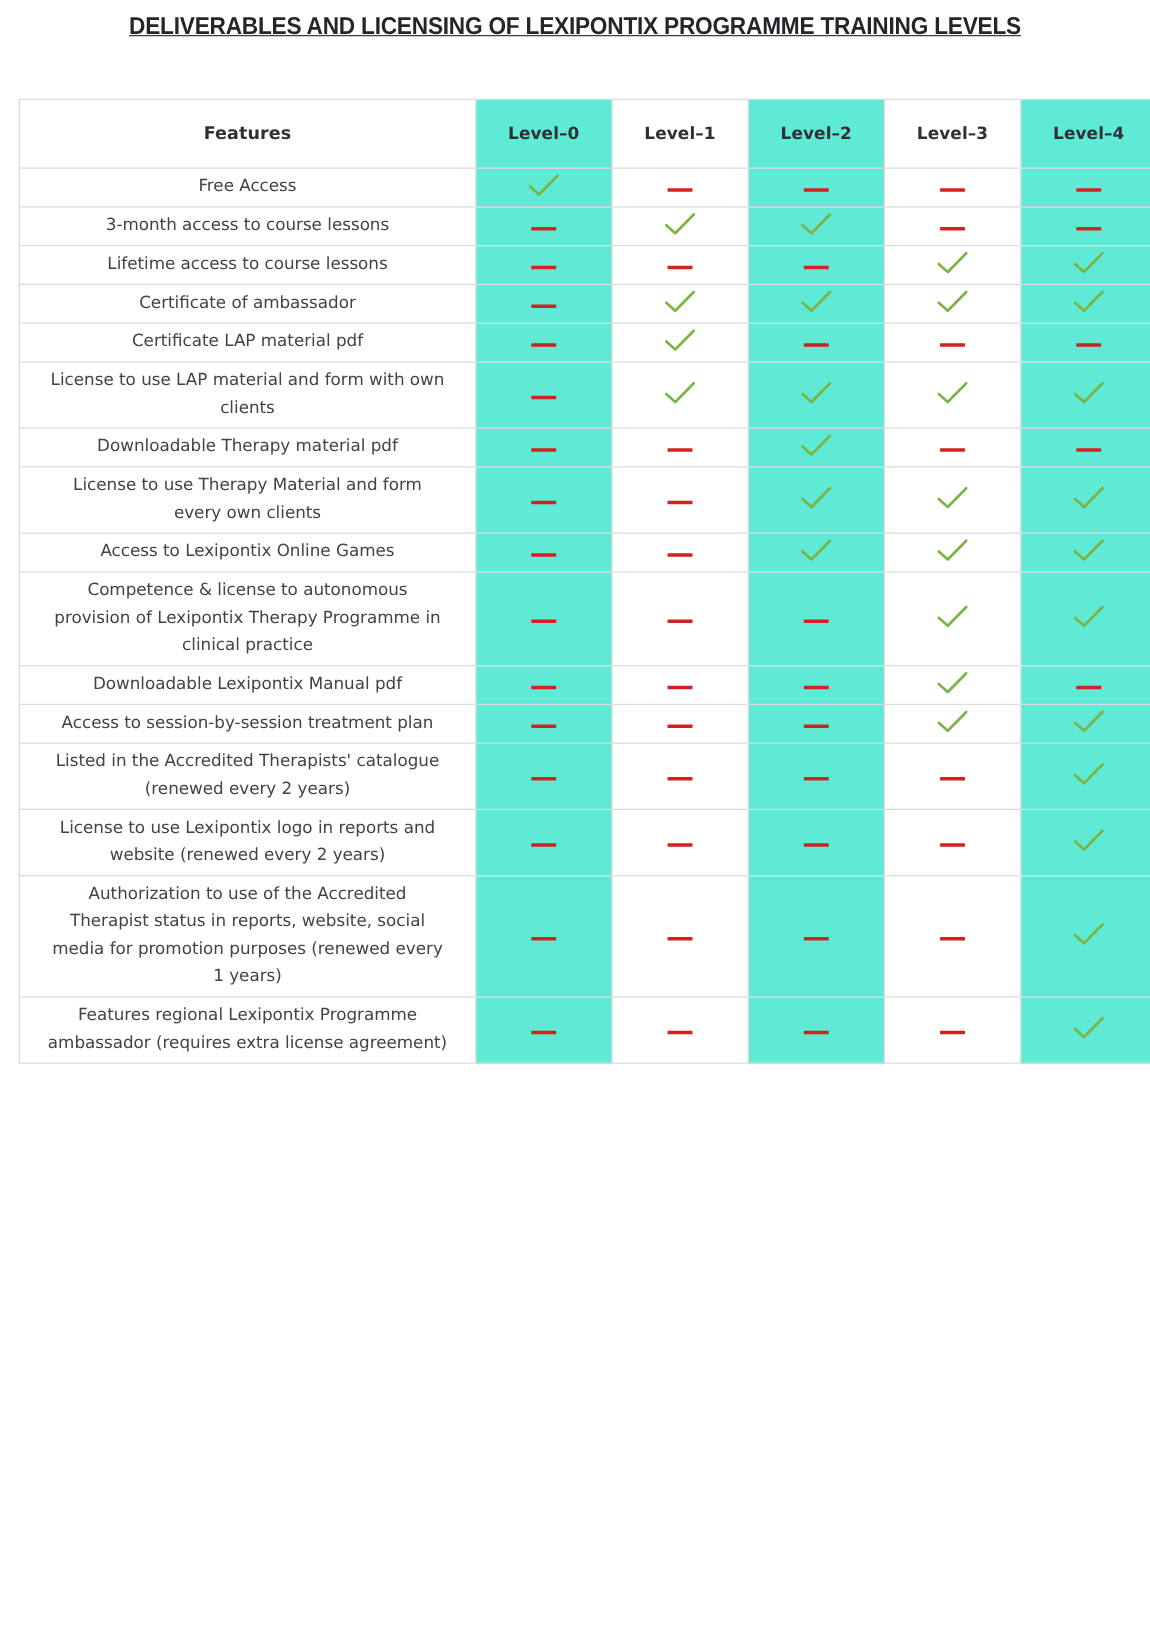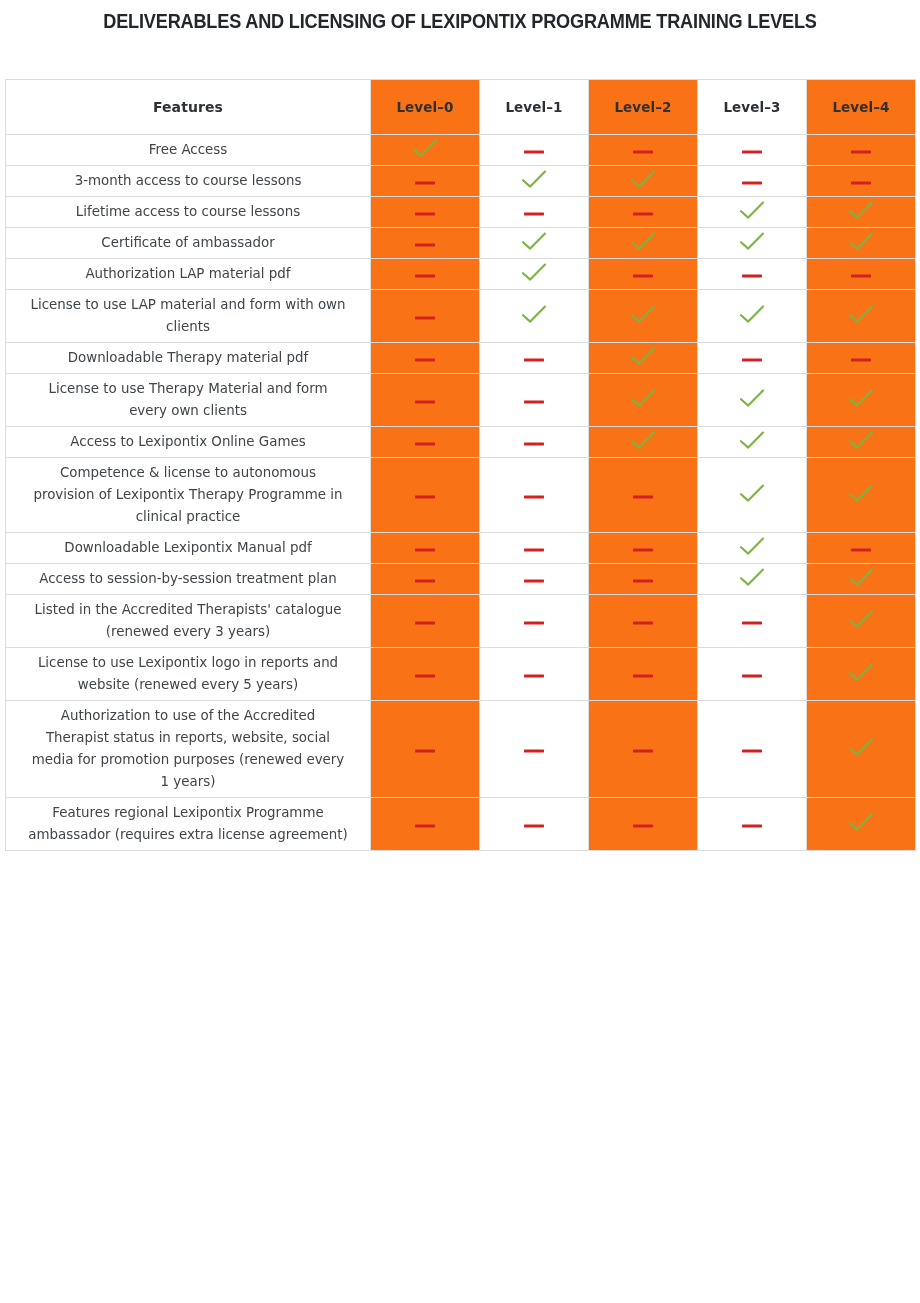--- a/index.html
+++ b/index.html
@@ -14,40 +14,41 @@
     height: 1303px;
     font-family: "DejaVu Sans", "Liberation Sans", sans-serif;
     color: #3a3f44;
     overflow: hidden;
   }
 
   .page {
     width: 920px;
     height: 1303px;
     position: relative;
+    text-decoration: underline;
   }
 
   .page-title {
     text-align: center;
     font-family: "Liberation Sans", "DejaVu Sans", sans-serif;
     font-size: 19.5px;
     font-weight: 700;
     letter-spacing: -0.2px;
     color: #23272b;
     margin: 0;
     padding: 8px 10px 0 10px;
     line-height: 26px;
     transform: scaleX(0.93);
     transform-origin: center top;
     white-space: nowrap;
   }
 
   .table-wrap {
     position: absolute;
-    left: 5px;
+    left: 15px;
     top: 79px;
     width: 824px;
   }
 
   table.matrix {
     width: 910px;
     border-collapse: collapse;
     table-layout: fixed;
     border: 1px solid #d8d8d8;
   }
@@ -82,21 +83,21 @@
     color: #3f4449;
     line-height: 22px;
     padding: 4px 22px;
   }
 
   tbody td.mark-cell {
     padding: 0;
   }
 
   
-  .col-shade { background: #f97316; }
+  .col-shade { background: #5eead4; }
   .col-plain { background: #ffffff; }
 
   .mark {
     display: inline-block;
     line-height: 0;
   }
 
   .mark svg { display: block; }
 
   
@@ -205,21 +206,21 @@
                   <path d="M2 11.2 L9.2 17.6 L24 2.6"></path>
                 </svg></span></td>
             <td class="mark-cell col-plain"><span class="mark"><svg class="check-icon" width="26" height="20" viewBox="0 0 26 20">
                   <path d="M2 11.2 L9.2 17.6 L24 2.6"></path>
                 </svg></span></td>
             <td class="mark-cell col-shade"><span class="mark"><svg class="check-icon" width="26" height="20" viewBox="0 0 26 20">
                   <path d="M2 11.2 L9.2 17.6 L24 2.6"></path>
                 </svg></span></td>
           </tr>
           <tr>
-            <td class="feature-cell col-plain">Authorization LAP material pdf</td>
+            <td class="feature-cell col-plain">Certificate LAP material pdf</td>
             <td class="mark-cell col-shade"><span class="mark"><svg class="dash-icon" width="22" height="8" viewBox="0 0 22 8">
                   <rect x="1" y="2.6" width="20" height="2.8" rx="0.6"></rect>
                 </svg></span></td>
             <td class="mark-cell col-plain"><span class="mark"><svg class="check-icon" width="26" height="20" viewBox="0 0 26 20">
                   <path d="M2 11.2 L9.2 17.6 L24 2.6"></path>
                 </svg></span></td>
             <td class="mark-cell col-shade"><span class="mark"><svg class="dash-icon" width="22" height="8" viewBox="0 0 22 8">
                   <rect x="1" y="2.6" width="20" height="2.8" rx="0.6"></rect>
                 </svg></span></td>
             <td class="mark-cell col-plain"><span class="mark"><svg class="dash-icon" width="22" height="8" viewBox="0 0 22 8">
@@ -349,39 +350,39 @@
                   <rect x="1" y="2.6" width="20" height="2.8" rx="0.6"></rect>
                 </svg></span></td>
             <td class="mark-cell col-plain"><span class="mark"><svg class="check-icon" width="26" height="20" viewBox="0 0 26 20">
                   <path d="M2 11.2 L9.2 17.6 L24 2.6"></path>
                 </svg></span></td>
             <td class="mark-cell col-shade"><span class="mark"><svg class="check-icon" width="26" height="20" viewBox="0 0 26 20">
                   <path d="M2 11.2 L9.2 17.6 L24 2.6"></path>
                 </svg></span></td>
           </tr>
           <tr>
-            <td class="feature-cell col-plain">Listed in the Accredited Therapists' catalogue (renewed every 3 years)</td>
-            <td class="mark-cell col-shade"><span class="mark"><svg class="dash-icon" width="22" height="8" viewBox="0 0 22 8">
-                  <rect x="1" y="2.6" width="20" height="2.8" rx="0.6"></rect>
-                </svg></span></td>
-            <td class="mark-cell col-plain"><span class="mark"><svg class="dash-icon" width="22" height="8" viewBox="0 0 22 8">
-                  <rect x="1" y="2.6" width="20" height="2.8" rx="0.6"></rect>
-                </svg></span></td>
-            <td class="mark-cell col-shade"><span class="mark"><svg class="dash-icon" width="22" height="8" viewBox="0 0 22 8">
-                  <rect x="1" y="2.6" width="20" height="2.8" rx="0.6"></rect>
-                </svg></span></td>
-            <td class="mark-cell col-plain"><span class="mark"><svg class="dash-icon" width="22" height="8" viewBox="0 0 22 8">
-                  <rect x="1" y="2.6" width="20" height="2.8" rx="0.6"></rect>
-                </svg></span></td>
-            <td class="mark-cell col-shade"><span class="mark"><svg class="check-icon" width="26" height="20" viewBox="0 0 26 20">
-                  <path d="M2 11.2 L9.2 17.6 L24 2.6"></path>
-                </svg></span></td>
-          </tr>
-          <tr>
-            <td class="feature-cell col-plain">License to use Lexipontix logo in reports and website (renewed every 5 years)</td>
+            <td class="feature-cell col-plain">Listed in the Accredited Therapists' catalogue (renewed every 2 years)</td>
+            <td class="mark-cell col-shade"><span class="mark"><svg class="dash-icon" width="22" height="8" viewBox="0 0 22 8">
+                  <rect x="1" y="2.6" width="20" height="2.8" rx="0.6"></rect>
+                </svg></span></td>
+            <td class="mark-cell col-plain"><span class="mark"><svg class="dash-icon" width="22" height="8" viewBox="0 0 22 8">
+                  <rect x="1" y="2.6" width="20" height="2.8" rx="0.6"></rect>
+                </svg></span></td>
+            <td class="mark-cell col-shade"><span class="mark"><svg class="dash-icon" width="22" height="8" viewBox="0 0 22 8">
+                  <rect x="1" y="2.6" width="20" height="2.8" rx="0.6"></rect>
+                </svg></span></td>
+            <td class="mark-cell col-plain"><span class="mark"><svg class="dash-icon" width="22" height="8" viewBox="0 0 22 8">
+                  <rect x="1" y="2.6" width="20" height="2.8" rx="0.6"></rect>
+                </svg></span></td>
+            <td class="mark-cell col-shade"><span class="mark"><svg class="check-icon" width="26" height="20" viewBox="0 0 26 20">
+                  <path d="M2 11.2 L9.2 17.6 L24 2.6"></path>
+                </svg></span></td>
+          </tr>
+          <tr>
+            <td class="feature-cell col-plain">License to use Lexipontix logo in reports and website (renewed every 2 years)</td>
             <td class="mark-cell col-shade"><span class="mark"><svg class="dash-icon" width="22" height="8" viewBox="0 0 22 8">
                   <rect x="1" y="2.6" width="20" height="2.8" rx="0.6"></rect>
                 </svg></span></td>
             <td class="mark-cell col-plain"><span class="mark"><svg class="dash-icon" width="22" height="8" viewBox="0 0 22 8">
                   <rect x="1" y="2.6" width="20" height="2.8" rx="0.6"></rect>
                 </svg></span></td>
             <td class="mark-cell col-shade"><span class="mark"><svg class="dash-icon" width="22" height="8" viewBox="0 0 22 8">
                   <rect x="1" y="2.6" width="20" height="2.8" rx="0.6"></rect>
                 </svg></span></td>
             <td class="mark-cell col-plain"><span class="mark"><svg class="dash-icon" width="22" height="8" viewBox="0 0 22 8">

